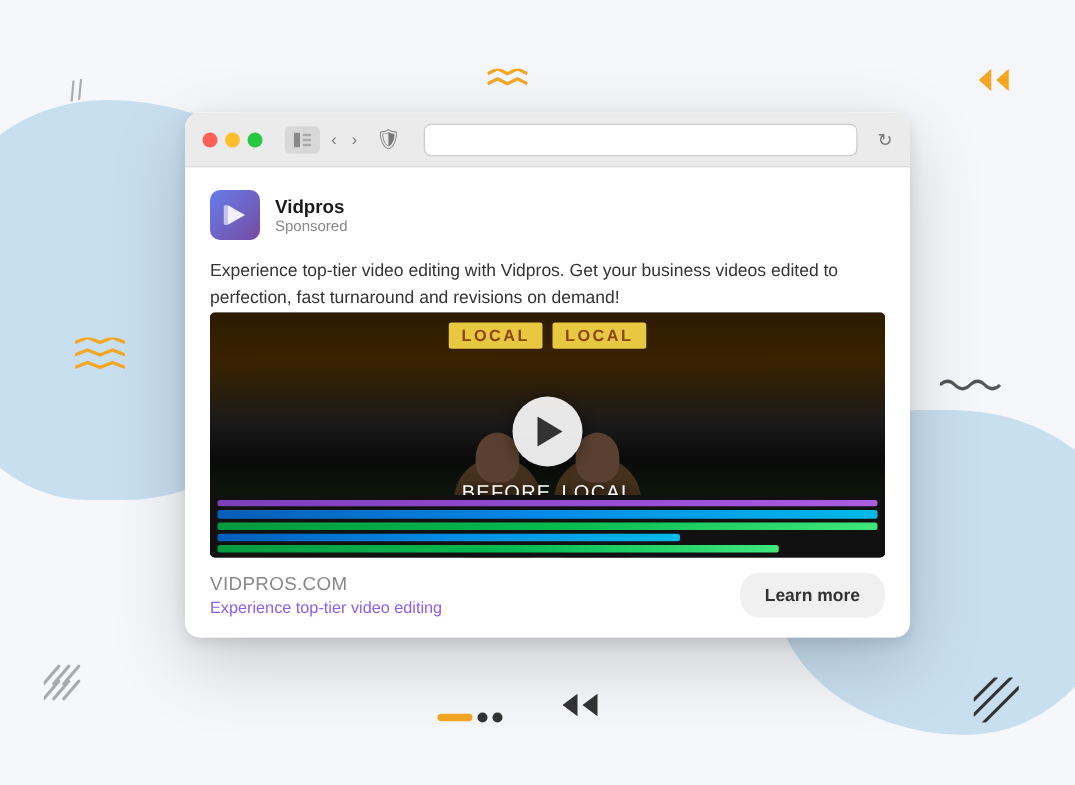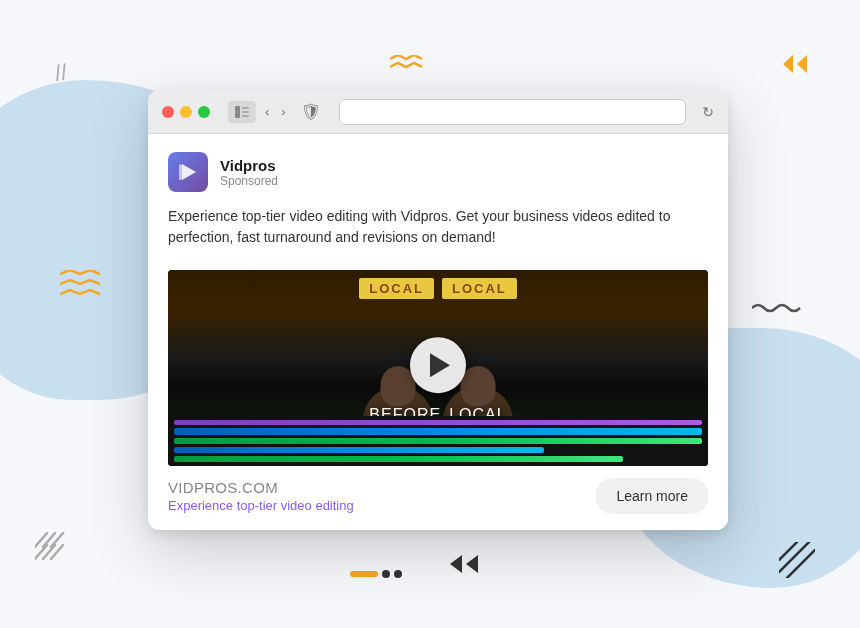--- a/index.html
+++ b/index.html
@@ -214,21 +214,21 @@
 
     .ad-sponsored {
       font-size: 12px;
       color: #888;
     }
 
     .ad-text {
       font-size: 14px;
       color: #333;
       line-height: 1.5;
-      margin-bottom: 22px;
+      margin-bottom: 2px;
     }
 
     
     .video-container {
       width: 100%;
       height: 196px;
       background: #1a1a2e;
       border-radius: 4px;
       position: relative;
       overflow: hidden;
@@ -401,21 +401,21 @@
       color: #8b5cf6;
       font-weight: 500;
     }
 
     .learn-more-btn {
       background: #f0f0f0;
       border: none;
       border-radius: 16px;
       padding: 10px 20px;
       font-size: 14px;
-      font-weight: 400;
+      font-weight: 700;
       color: #333;
       cursor: pointer;
       white-space: nowrap;
     }
   </style>
 </head>
 <body>
 
 <div class="bg-blob-left"></div>
 <div class="bg-blob-right"></div>

